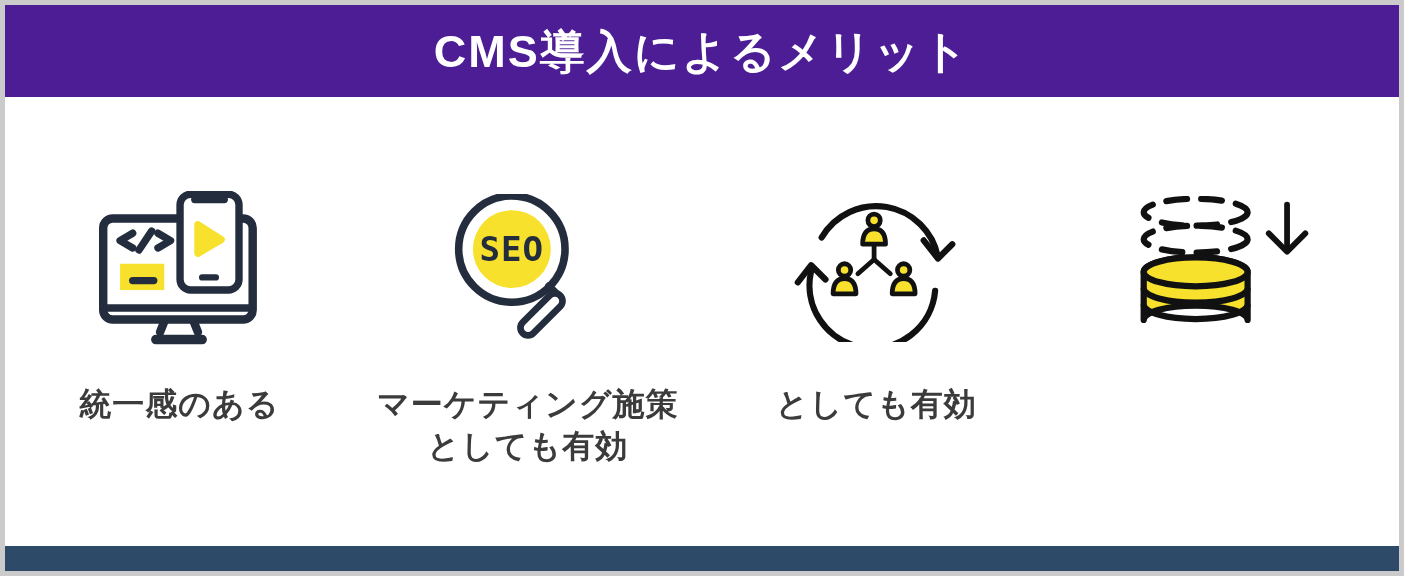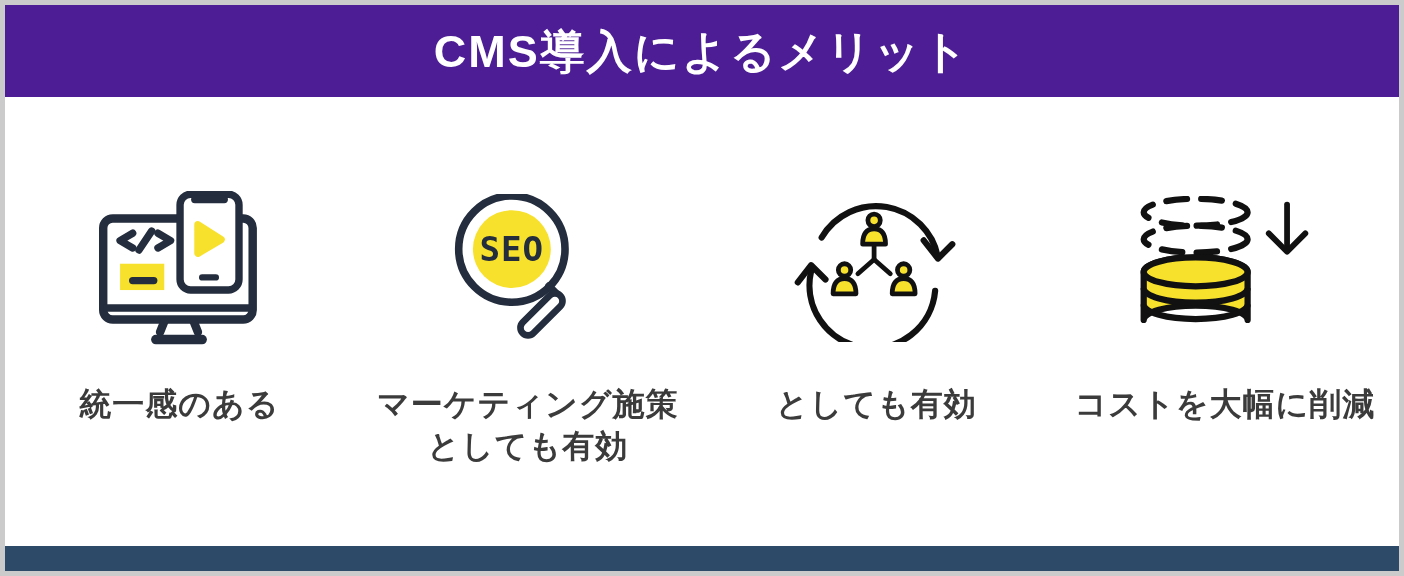--- a/index.html
+++ b/index.html
@@ -151,21 +151,20 @@
             <ellipse cx="62" cy="78" rx="54" ry="15" fill="#F7E12D" stroke="#111111" stroke-width="6.5"></ellipse>
           </g>
 
           <g fill="none" stroke="#111111" stroke-width="6" stroke-linecap="round" stroke-linejoin="round">
             <path d="M 157,8 L 157,54"></path>
             <path d="M 138,38 L 157,57 L 176,38"></path>
           </g>
         </svg>
       </div>
       <p class="label">
-        <span>コストを大幅に削減</span>
       </p>
     </section>
 
   </main>
 
   <footer class="footer"></footer>
 
 </div>
 
 </body></html>

